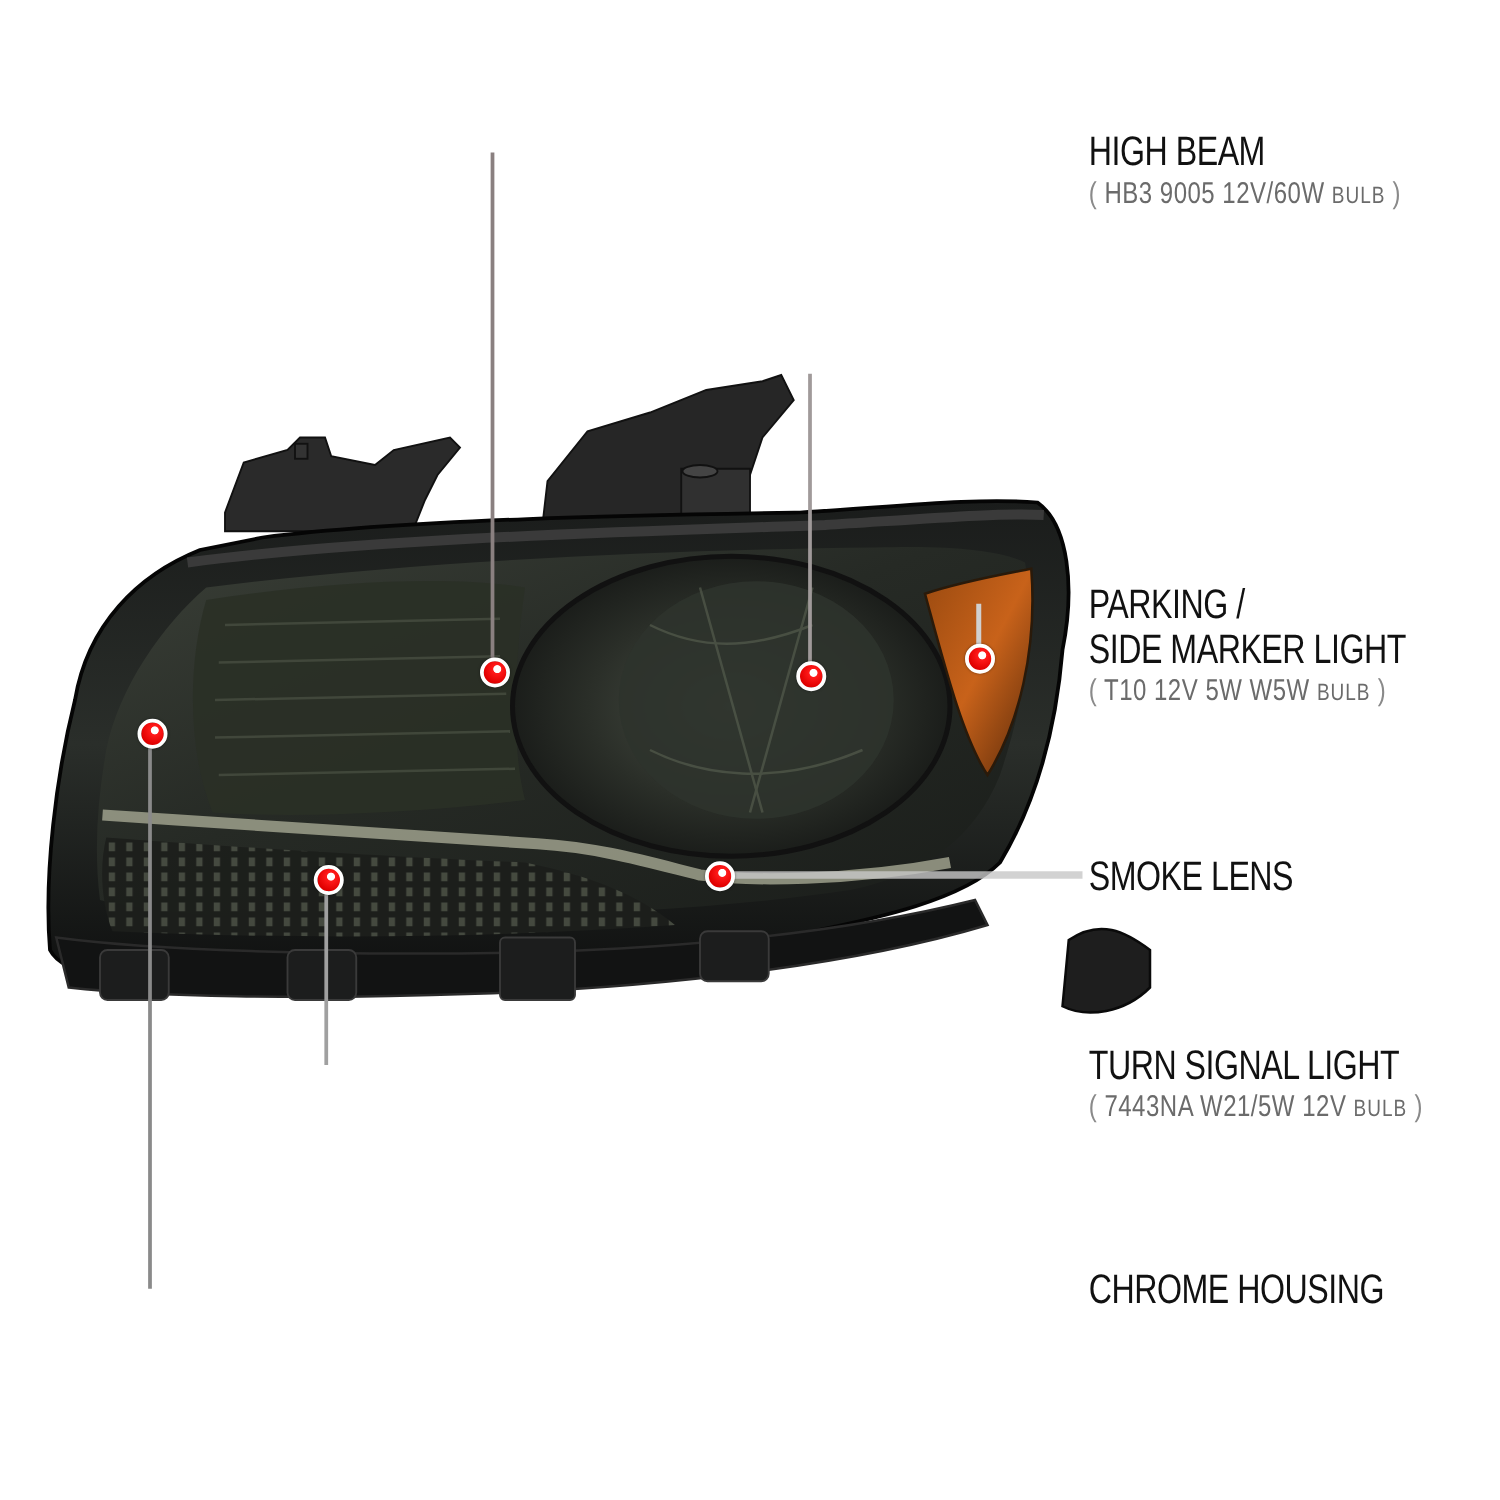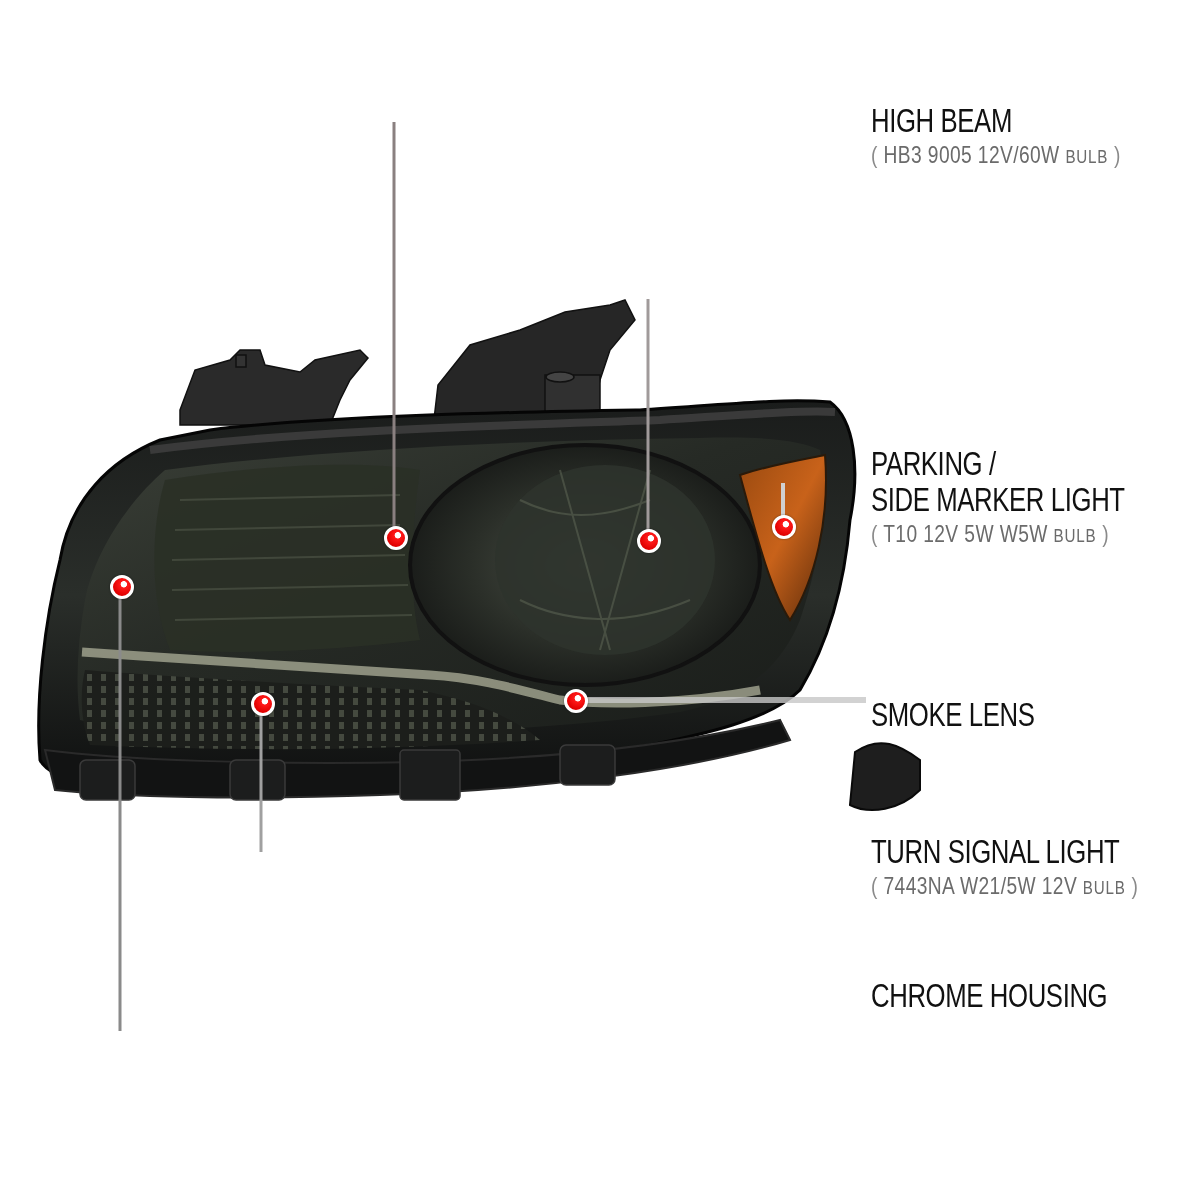--- a/index.html
+++ b/index.html
@@ -209,42 +209,42 @@
     <span class="title">HIGH BEAM</span>
     <span class="spec">
       <span class="paren">(</span>
       <span>HB3  9005  12V/60W</span>
       <span class="bulb">BULB</span>
       <span class="paren">)</span>
     </span>
   </div>
 
 
-  <div class="callout" style="top:446px;">
+  <div class="callout" style="top:465px;">
     <span class="title">PARKING /</span>
     <span class="title">SIDE MARKER LIGHT</span>
     <span class="spec">
       <span class="paren">(</span>
       <span>T10  12V 5W W5W</span>
       <span class="bulb">BULB</span>
       <span class="paren">)</span>
     </span>
   </div>
 
-  <div class="callout" style="top:697px;">
+  <div class="callout" style="top:683px;">
     <span class="title">SMOKE LENS</span>
   </div>
 
   <div class="callout" style="top:834px;">
     <span class="title">TURN SIGNAL LIGHT</span>
     <span class="spec">
       <span class="paren">(</span>
       <span>7443NA  W21/5W 12V</span>
       <span class="bulb">BULB</span>
       <span class="paren">)</span>
     </span>
   </div>
 
-  <div class="callout" style="top:978px;text-align:right;">
+  <div class="callout" style="top:1013px;text-align:right;">
     <span class="title">CHROME HOUSING</span>
   </div>
 
 </div>
 
 </body></html>

